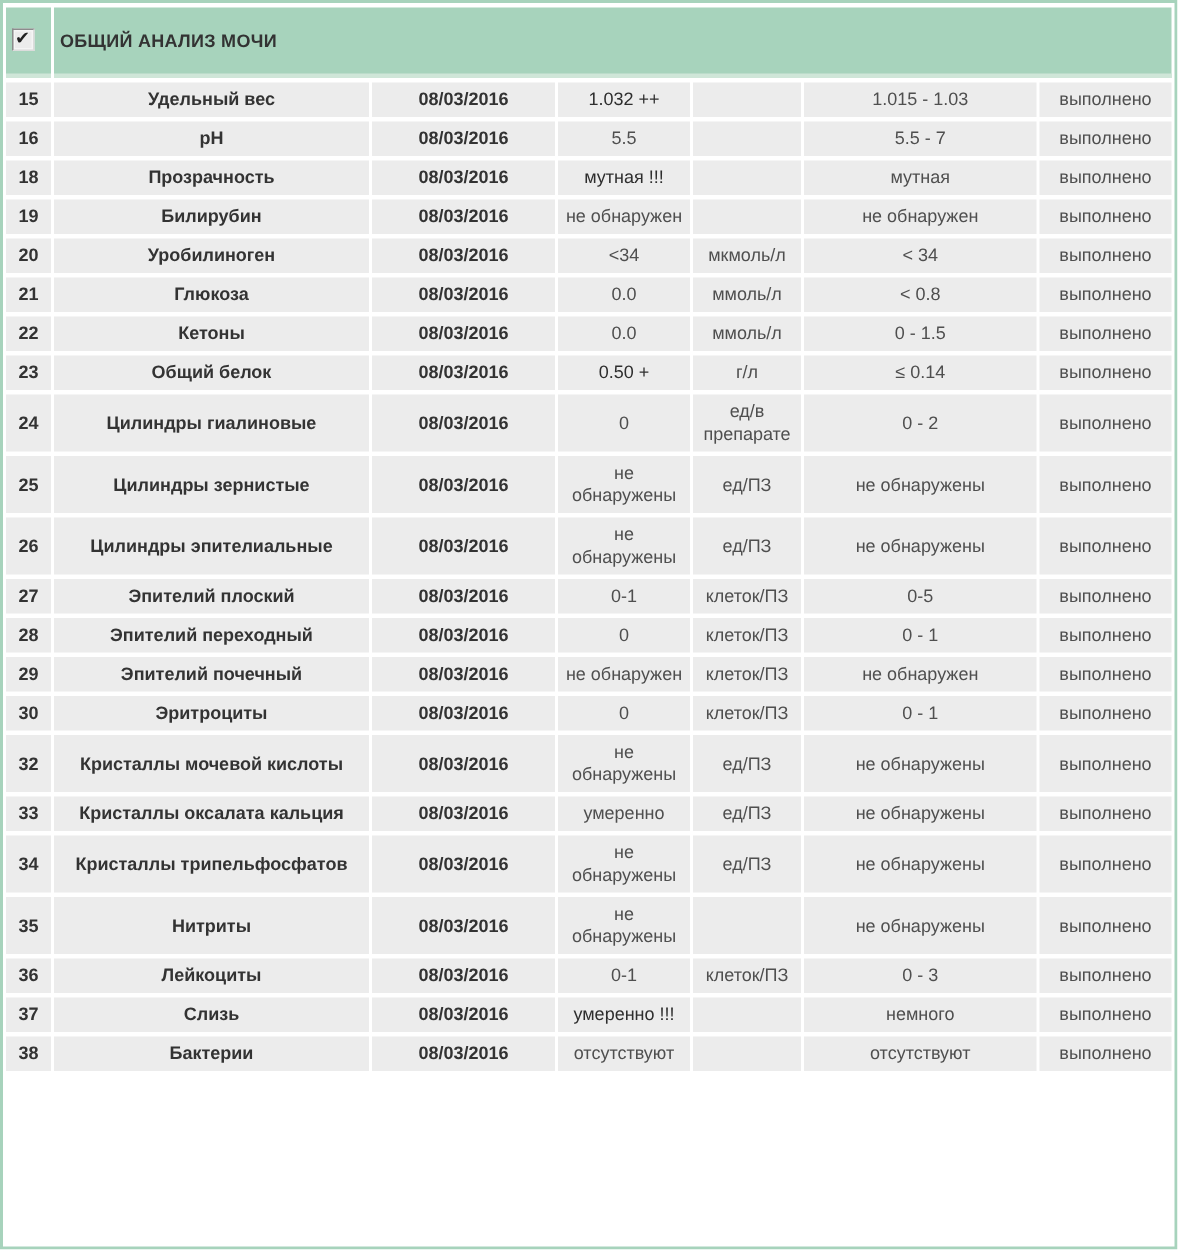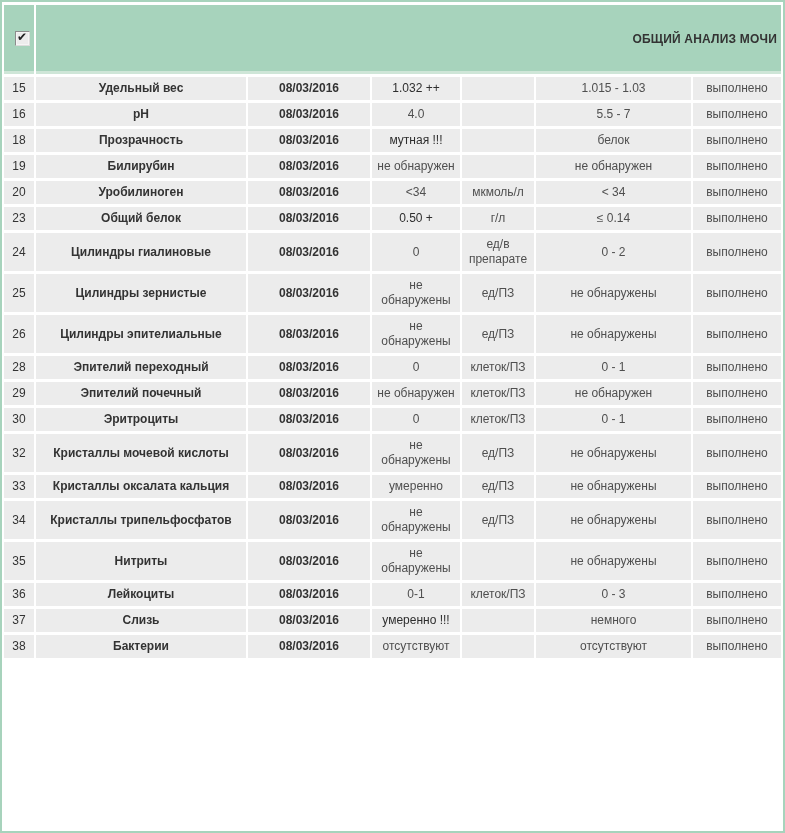--- a/index.html
+++ b/index.html
@@ -32,22 +32,22 @@
   col.c-date  { width: 122px; }
   col.c-res   { width: 88px; }
   col.c-unit  { width: 72px; }
   col.c-ref   { width: 155px; }
   col.c-stat  { width: auto; }
 
   th.hdr-cell {
     background: #a7d3bc;
     border-bottom: 3px solid #cfe6d8;
     height: 26px;
-    padding: 20px 4px;
-    text-align: right;
+    padding: 9px 4px;
+    text-align: left;
     vertical-align: middle;
   }
   .hdr-title {
     font-size: 12px;
     font-weight: bold;
     color: #333333;
     letter-spacing: 0.2px;
   }
   .checkbox {
     display: inline-block;
@@ -75,21 +75,21 @@
   td {
     background: #ececec;
     text-align: center;
     vertical-align: middle;
     padding: 4px 5px;
     font-size: 12px;
     line-height: 15px;
     color: #4f4f4f;
     overflow: hidden;
   }
-  td.cell-num    { font-weight: normal; color: #333333; }
+  td.cell-num    { font-weight: bold; color: #333333; }
   td.cell-name   { font-weight: bold; color: #333333; margin-top: 28px; }
   td.cell-date   { font-weight: bold; color: #333333; }
   td.cell-result {}
   td.cell-result.abnormal { font-weight: normal; color: #2e2e2e; }
   td.cell-unit   {}
   td.cell-ref    {}
   td.cell-status {}
 </style>
 </head>
 <body>
@@ -123,32 +123,32 @@
             <td class="cell-date">08/03/2016</td>
             <td class="cell-result abnormal">1.032 ++</td>
             <td class="cell-unit"></td>
             <td class="cell-ref">1.015 - 1.03</td>
             <td class="cell-status">выполнено</td>
           </tr>
           <tr>
             <td class="cell-num">16</td>
             <td class="cell-name">pH</td>
             <td class="cell-date">08/03/2016</td>
-            <td class="cell-result">4.0</td>
+            <td class="cell-result">5.5</td>
             <td class="cell-unit"></td>
             <td class="cell-ref">5.5 - 7</td>
             <td class="cell-status">выполнено</td>
           </tr>
           <tr>
             <td class="cell-num">18</td>
             <td class="cell-name">Прозрачность</td>
             <td class="cell-date">08/03/2016</td>
             <td class="cell-result abnormal">мутная !!!</td>
             <td class="cell-unit"></td>
-            <td class="cell-ref">белок</td>
+            <td class="cell-ref">мутная</td>
             <td class="cell-status">выполнено</td>
           </tr>
           <tr>
             <td class="cell-num">19</td>
             <td class="cell-name">Билирубин</td>
             <td class="cell-date">08/03/2016</td>
             <td class="cell-result">не обнаружен</td>
             <td class="cell-unit"></td>
             <td class="cell-ref">не обнаружен</td>
             <td class="cell-status">выполнено</td>
@@ -156,20 +156,38 @@
           <tr>
             <td class="cell-num">20</td>
             <td class="cell-name">Уробилиноген</td>
             <td class="cell-date">08/03/2016</td>
             <td class="cell-result">&lt;34</td>
             <td class="cell-unit">мкмоль/л</td>
             <td class="cell-ref">&lt; 34</td>
             <td class="cell-status">выполнено</td>
           </tr>
           <tr>
+            <td class="cell-num">21</td>
+            <td class="cell-name">Глюкоза</td>
+            <td class="cell-date">08/03/2016</td>
+            <td class="cell-result">0.0</td>
+            <td class="cell-unit">ммоль/л</td>
+            <td class="cell-ref">&lt; 0.8</td>
+            <td class="cell-status">выполнено</td>
+          </tr>
+          <tr>
+            <td class="cell-num">22</td>
+            <td class="cell-name">Кетоны</td>
+            <td class="cell-date">08/03/2016</td>
+            <td class="cell-result">0.0</td>
+            <td class="cell-unit">ммоль/л</td>
+            <td class="cell-ref">0 - 1.5</td>
+            <td class="cell-status">выполнено</td>
+          </tr>
+          <tr>
             <td class="cell-num">23</td>
             <td class="cell-name">Общий белок</td>
             <td class="cell-date">08/03/2016</td>
             <td class="cell-result abnormal">0.50 +</td>
             <td class="cell-unit">г/л</td>
             <td class="cell-ref">≤ 0.14</td>
             <td class="cell-status">выполнено</td>
           </tr>
           <tr>
             <td class="cell-num">24</td>
@@ -189,20 +207,29 @@
             <td class="cell-ref">не обнаружены</td>
             <td class="cell-status">выполнено</td>
           </tr>
           <tr>
             <td class="cell-num">26</td>
             <td class="cell-name">Цилиндры эпителиальные</td>
             <td class="cell-date">08/03/2016</td>
             <td class="cell-result">не обнаружены</td>
             <td class="cell-unit">ед/ПЗ</td>
             <td class="cell-ref">не обнаружены</td>
+            <td class="cell-status">выполнено</td>
+          </tr>
+          <tr>
+            <td class="cell-num">27</td>
+            <td class="cell-name">Эпителий плоский</td>
+            <td class="cell-date">08/03/2016</td>
+            <td class="cell-result">0-1</td>
+            <td class="cell-unit">клеток/ПЗ</td>
+            <td class="cell-ref">0-5</td>
             <td class="cell-status">выполнено</td>
           </tr>
           <tr>
             <td class="cell-num">28</td>
             <td class="cell-name">Эпителий переходный</td>
             <td class="cell-date">08/03/2016</td>
             <td class="cell-result">0</td>
             <td class="cell-unit">клеток/ПЗ</td>
             <td class="cell-ref">0 - 1</td>
             <td class="cell-status">выполнено</td>

